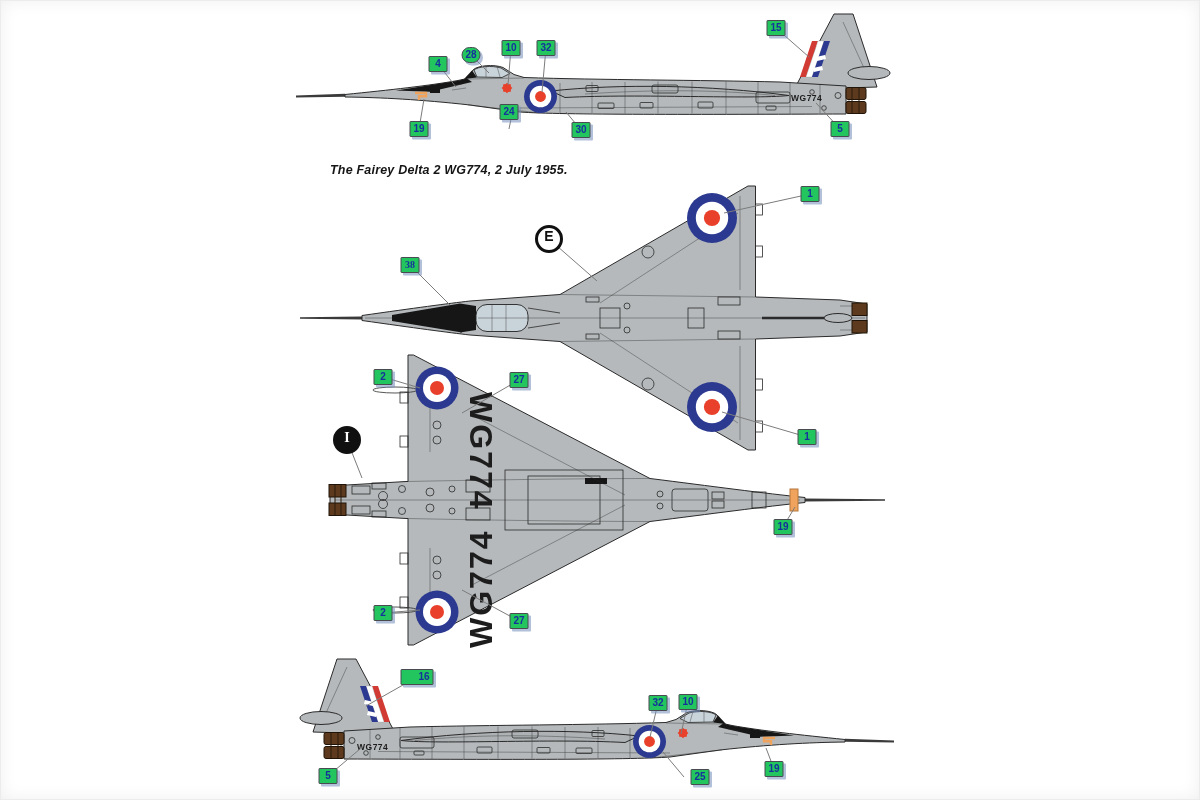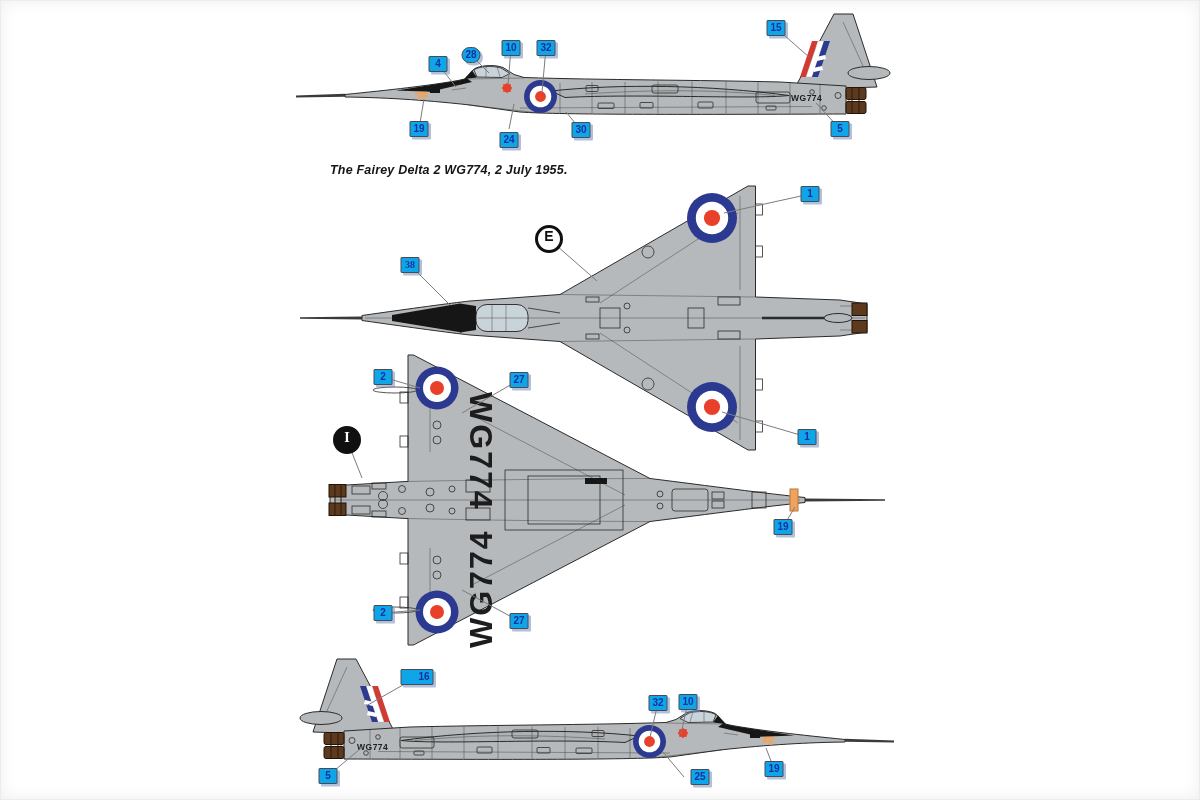--- a/index.html
+++ b/index.html
@@ -4,21 +4,21 @@
 <style>
   html,body{margin:0;padding:0;width:1200px;height:800px;background:#fff;
     font-family:"Liberation Sans",sans-serif;overflow:hidden;}
   .sheet{position:absolute;inset:0;background:#fff;
     box-shadow:inset 0 0 0 1px #ececec, inset 0 0 18px rgba(0,0,0,.07);}
   .art,#leader-svg{position:absolute;left:0;top:0;width:1200px;height:800px;}
   #leader-svg{pointer-events:none;}
   #callout-layer{position:absolute;left:0;top:0;width:1200px;height:800px;pointer-events:none;}
   .callout{position:absolute;transform:translate(-50%,-50%);
     min-width:13px;padding:1px 2px;height:12px;line-height:12px;
-    background:#0ea5e9;border:1px solid #4a4a52;border-radius:1px;
+    background:#22c55e;border:1px solid #4a4a52;border-radius:1px;
     color:var(--callout-blue,#16309c);font-size:10px;font-weight:bold;text-align:center;
     box-shadow:2.5px 2.5px 0 rgba(115,140,185,.55);}
   .marker{position:absolute;transform:translate(-50%,-50%);
     width:22px;height:22px;border-radius:50%;text-align:center;
     font-weight:bold;font-size:14px;line-height:17px;}
   .marker.ring{background:#fff;border:3px solid #101010;color:#101010;}
   .marker.solid{background:#101010;border:3px solid #101010;color:#fff;font-family:"Liberation Serif",serif;}
   .caption{position:absolute;left:330px;top:163px;font-size:12.5px;font-weight:bold;
     font-style:italic;color:#151515;letter-spacing:.2px;}
   .leader{stroke:#7c7c7c;stroke-width:1;}
@@ -284,21 +284,21 @@
     <line x1="684" y1="777" x2="663" y2="752" class="leader"></line>
     <line x1="774" y1="769" x2="766" y2="748" class="leader"></line>
   </svg>
 <div id="callout-layer">
     <div class="callout" style="left: 438px; top: 64px;">4</div>
     <div class="callout" style="left: 471px; top: 55px; border-radius: 8px;">28</div>
     <div class="callout" style="left: 511px; top: 48px;">10</div>
     <div class="callout" style="left: 546px; top: 48px;">32</div>
     <div class="callout" style="left: 776px; top: 28px;">15</div>
     <div class="callout" style="left: 419px; top: 129px;">19</div>
-    <div class="callout" style="left: 509px; top: 140px;">24</div>
+    <div class="callout" style="left: 509px; top: 112px;">24</div>
     <div class="callout" style="left: 581px; top: 130px;">30</div>
     <div class="callout" style="left: 840px; top: 129px;">5</div>
     <div class="callout" style="left: 410px; top: 265px; font-family: Liberation Serif, serif;">38</div>
     <div class="callout" style="left: 810px; top: 194px;">1</div>
     <div class="callout" style="left: 807px; top: 437px;">1</div>
     <div class="marker ring" style="left: 549px; top: 239px;">E</div>
     <div class="callout" style="left: 383px; top: 377px;">2</div>
     <div class="callout" style="left: 519px; top: 380px;">27</div>
     <div class="callout" style="left: 383px; top: 613px;">2</div>
     <div class="callout" style="left: 519px; top: 621px;">27</div>

